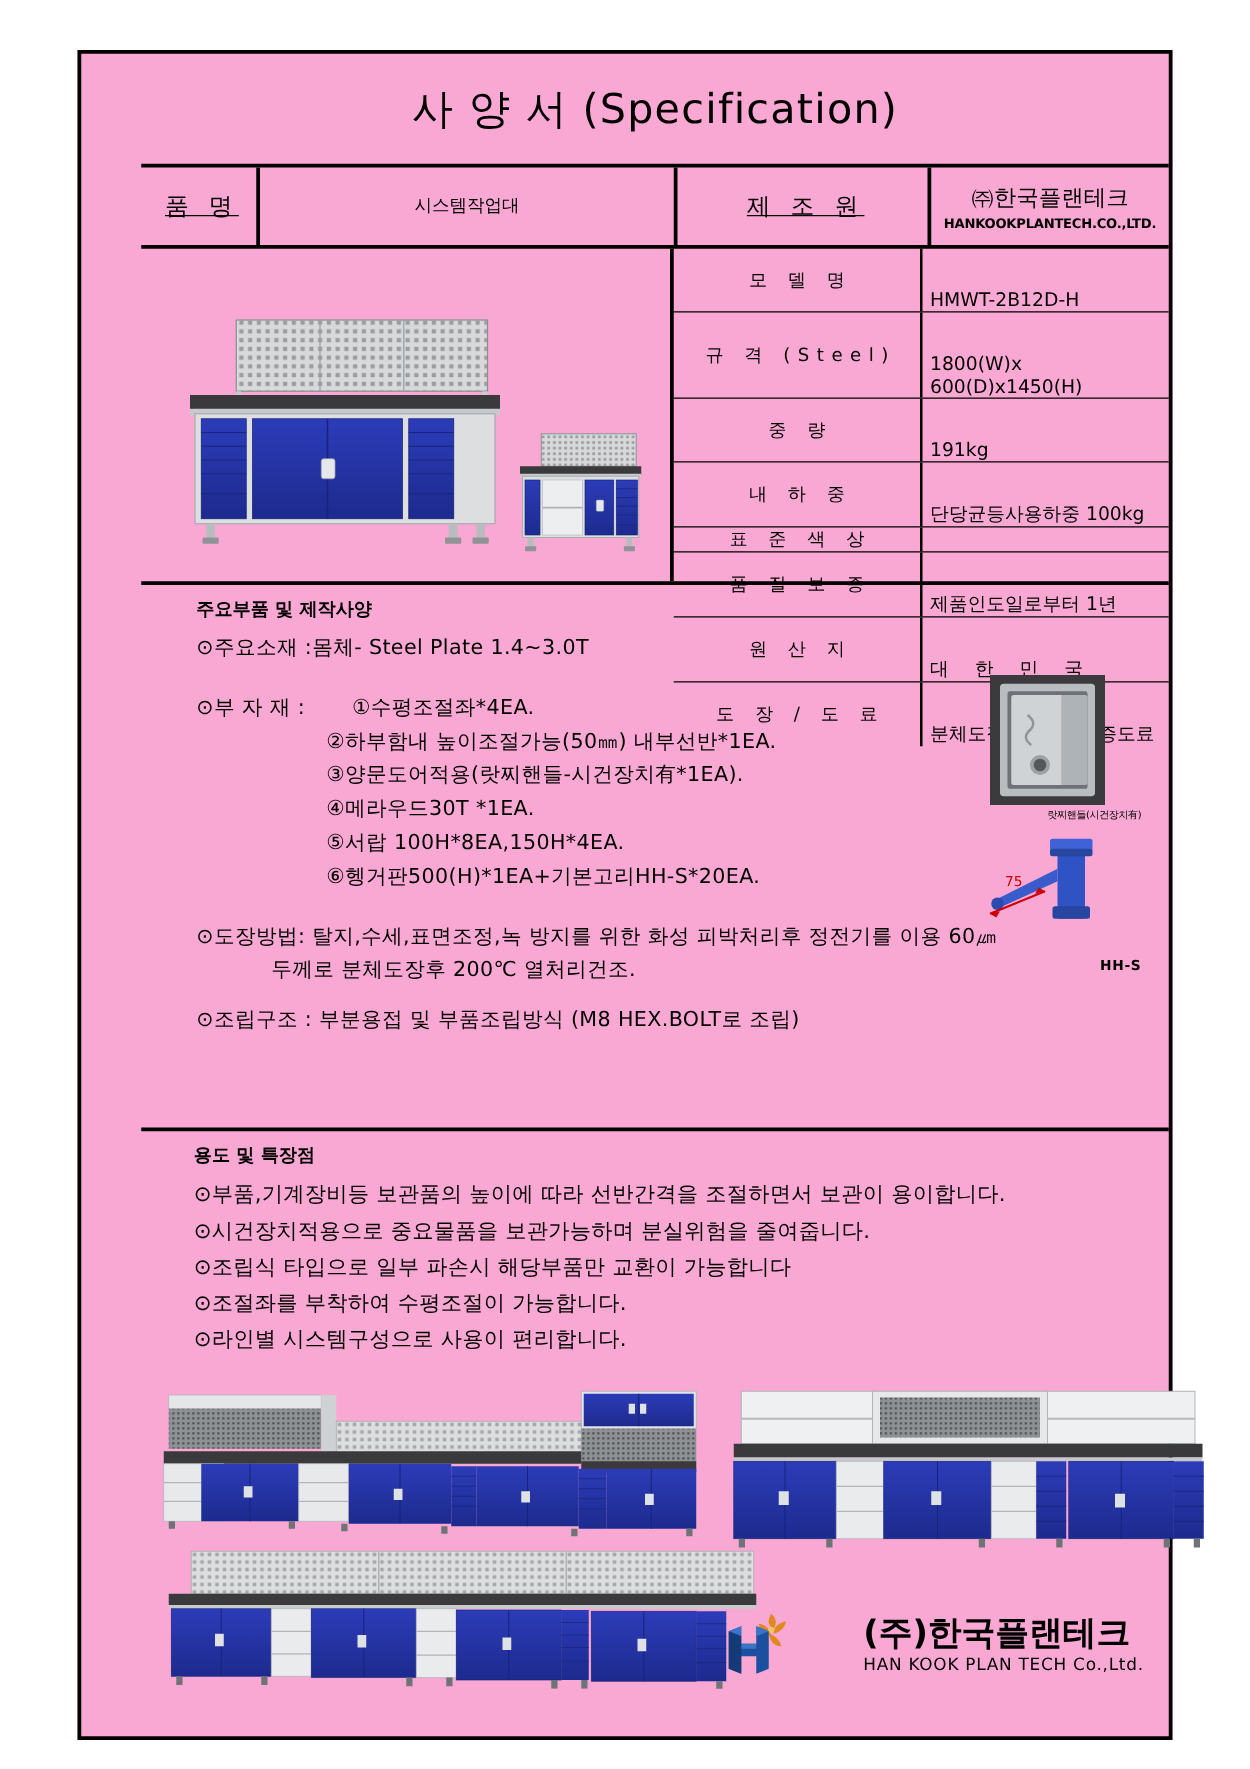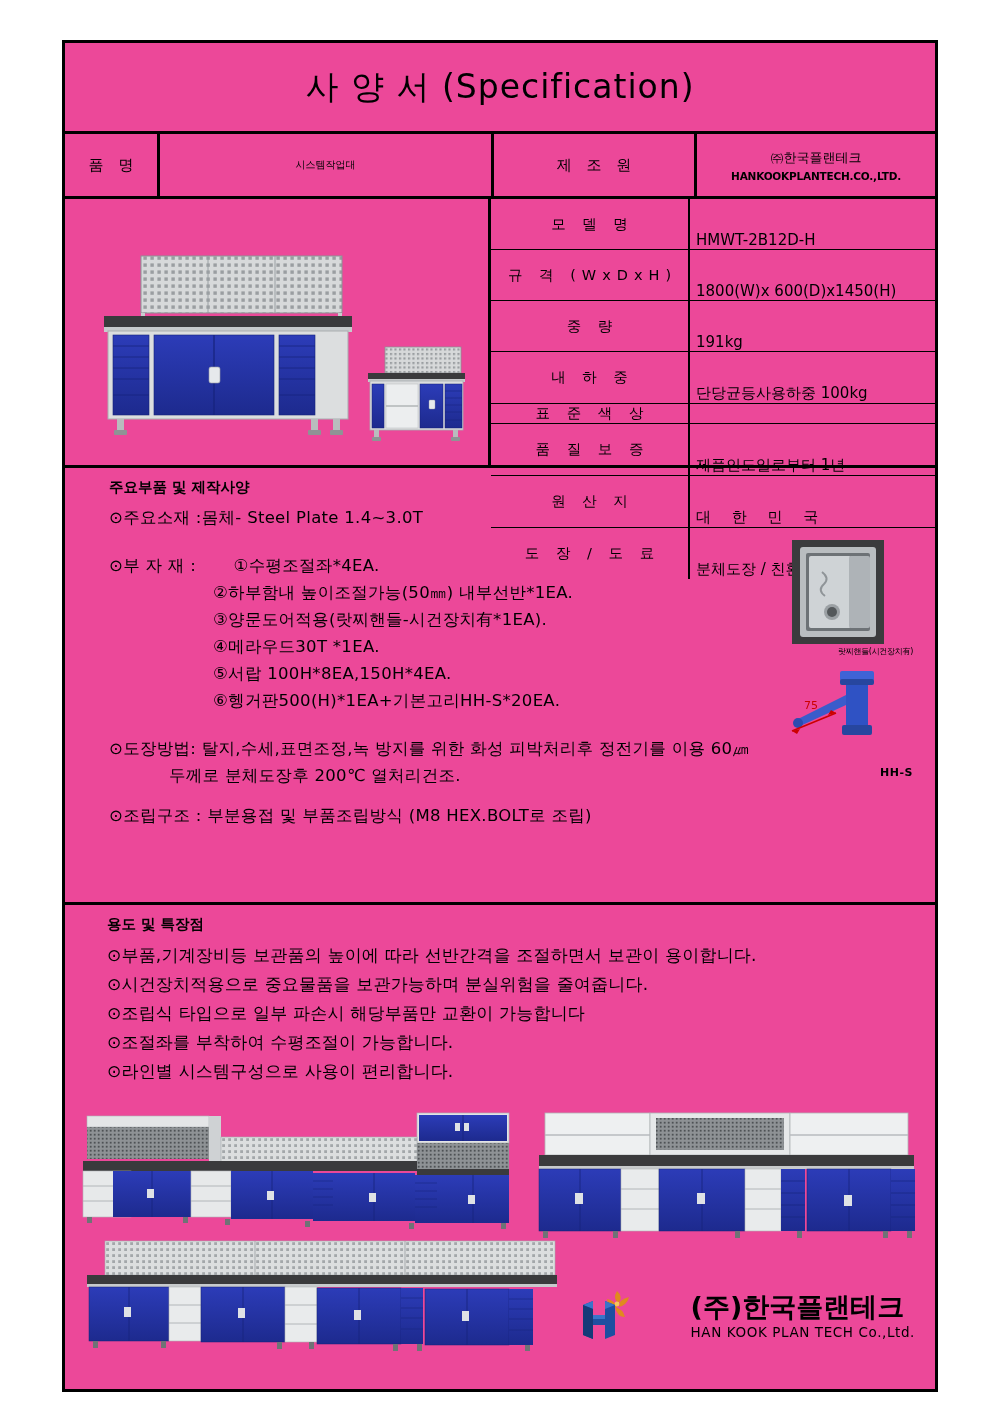--- a/index.html
+++ b/index.html
@@ -1,31 +1,31 @@
 <!DOCTYPE html>
 <html><head>
 <meta charset="utf-8">
 <style>
   html,body{margin:0;padding:0;background:#ffffff;}
   body{width:1000px;height:1415px;font-family:"DejaVu Sans","Liberation Sans",sans-serif;color:#000;}
-  .page{position:absolute;left:62px;top:40px;width:876px;height:1352px;border:3px solid #000;box-sizing:border-box;background:#ec4899;}
+  .page{position:absolute;left:62px;top:40px;width:876px;height:1352px;border:3px solid #000;box-sizing:border-box;background:#f9a8d4;padding-left:48px;}
 
   
   .title-row{height:88px;border-bottom:3px solid #000;display:flex;align-items:center;justify-content:center;}
   .title-row .title{font-size:33px;letter-spacing:1px;font-family:"DejaVu Sans","Liberation Sans",sans-serif;}
 
   
   .row1{display:flex;height:62px;border-bottom:3px solid #000;}
-  .c-lbl{display:flex;align-items:center;justify-content:center;font-size:15px;letter-spacing:5px;text-indent:5px;}
-  .c-val{display:flex;align-items:center;font-size:10px;}
+  .c-lbl{display:flex;align-items:center;justify-content:center;font-size:19px;letter-spacing:5px;text-indent:5px;text-decoration:underline;}
+  .c-val{display:flex;align-items:center;font-size:14px;}
   .r1a{width:92px;border-right:3px solid #000;}
   .r1b{width:331px;border-right:3px solid #000;justify-content:center;}
   .r1c{width:200px;border-right:3px solid #000;}
   .r1d{flex:1;flex-direction:column;align-items:center;justify-content:center;display:flex;}
-  .r1d .ko{font-size:13px;margin-bottom:3px;}
+  .r1d .ko{font-size:18px;margin-bottom:3px;}
   .r1d .en{font-size:10.5px;font-weight:bold;letter-spacing:-0.2px;}
 
   
   .row2{display:flex;height:266px;border-bottom:3px solid #000;}
   .imgcell{width:423px;border-right:3px solid #000;position:relative;overflow:hidden;}
   .spectable{flex:1;display:flex;flex-direction:column;}
   .specrow{display:flex;flex:1;border-bottom:1.5px solid #000;}
   .specrow:last-child{border-bottom:none;}
   .speclbl{width:197px;border-right:2.5px solid #000;display:flex;align-items:center;justify-content:center;font-size:14.5px;letter-spacing:6px;text-indent:6px;}
   .specval{flex:1;display:flex;align-items:center;padding-left:6px;font-size:15px;margin-top:32px;}
@@ -163,21 +163,21 @@
           <rect x="386" y="238" width="9" height="4" rx="1" fill="#8f9395"></rect>
       </svg>
     </div>
 
     <div class="spectable">
       <div class="specrow">
         <div class="speclbl">모 델 명</div>
         <div class="specval">HMWT-2B12D-H</div>
       </div>
       <div class="specrow">
-        <div class="speclbl">규 격 (WxDxH)</div>
+        <div class="speclbl">규 격 (Steel)</div>
         <div class="specval">1800(W)x 600(D)x1450(H)</div>
       </div>
       <div class="specrow">
         <div class="speclbl">중 량</div>
         <div class="specval">191kg</div>
       </div>
       <div class="specrow">
         <div class="speclbl">내 하 중</div>
         <div class="specval">단당균등사용하중 100kg</div>
       </div>

